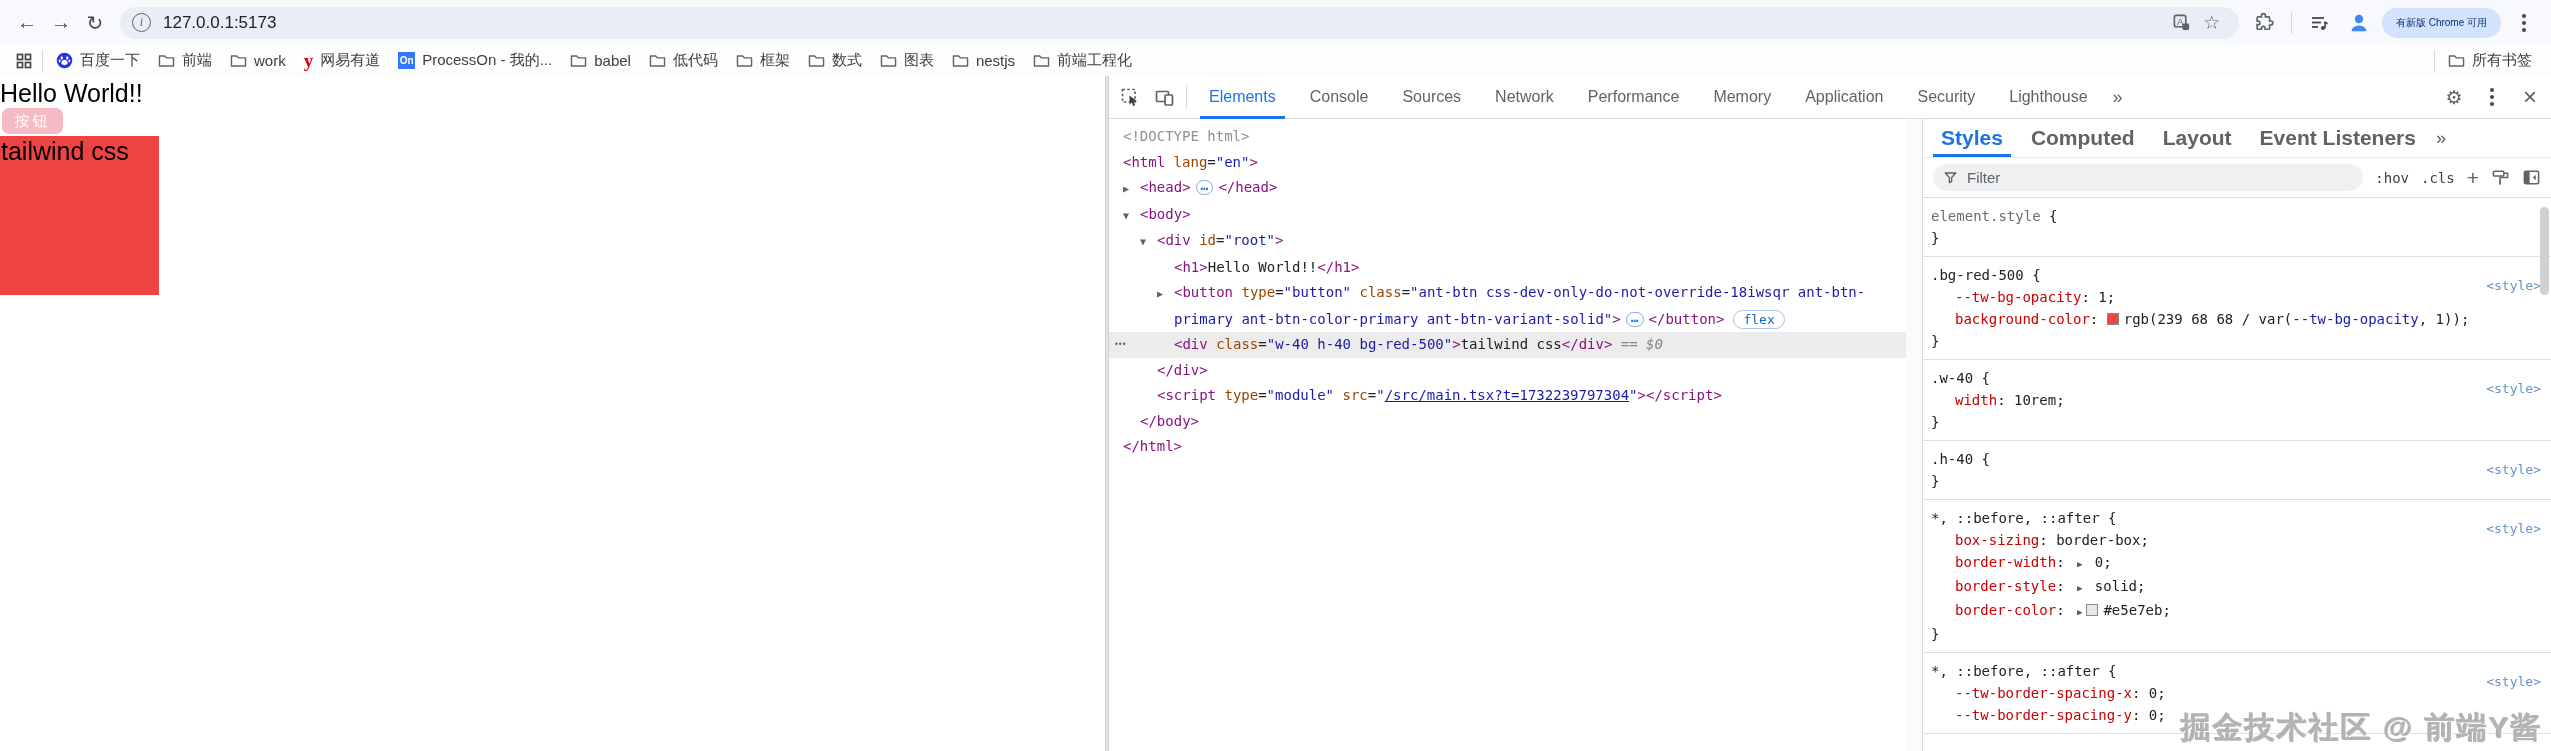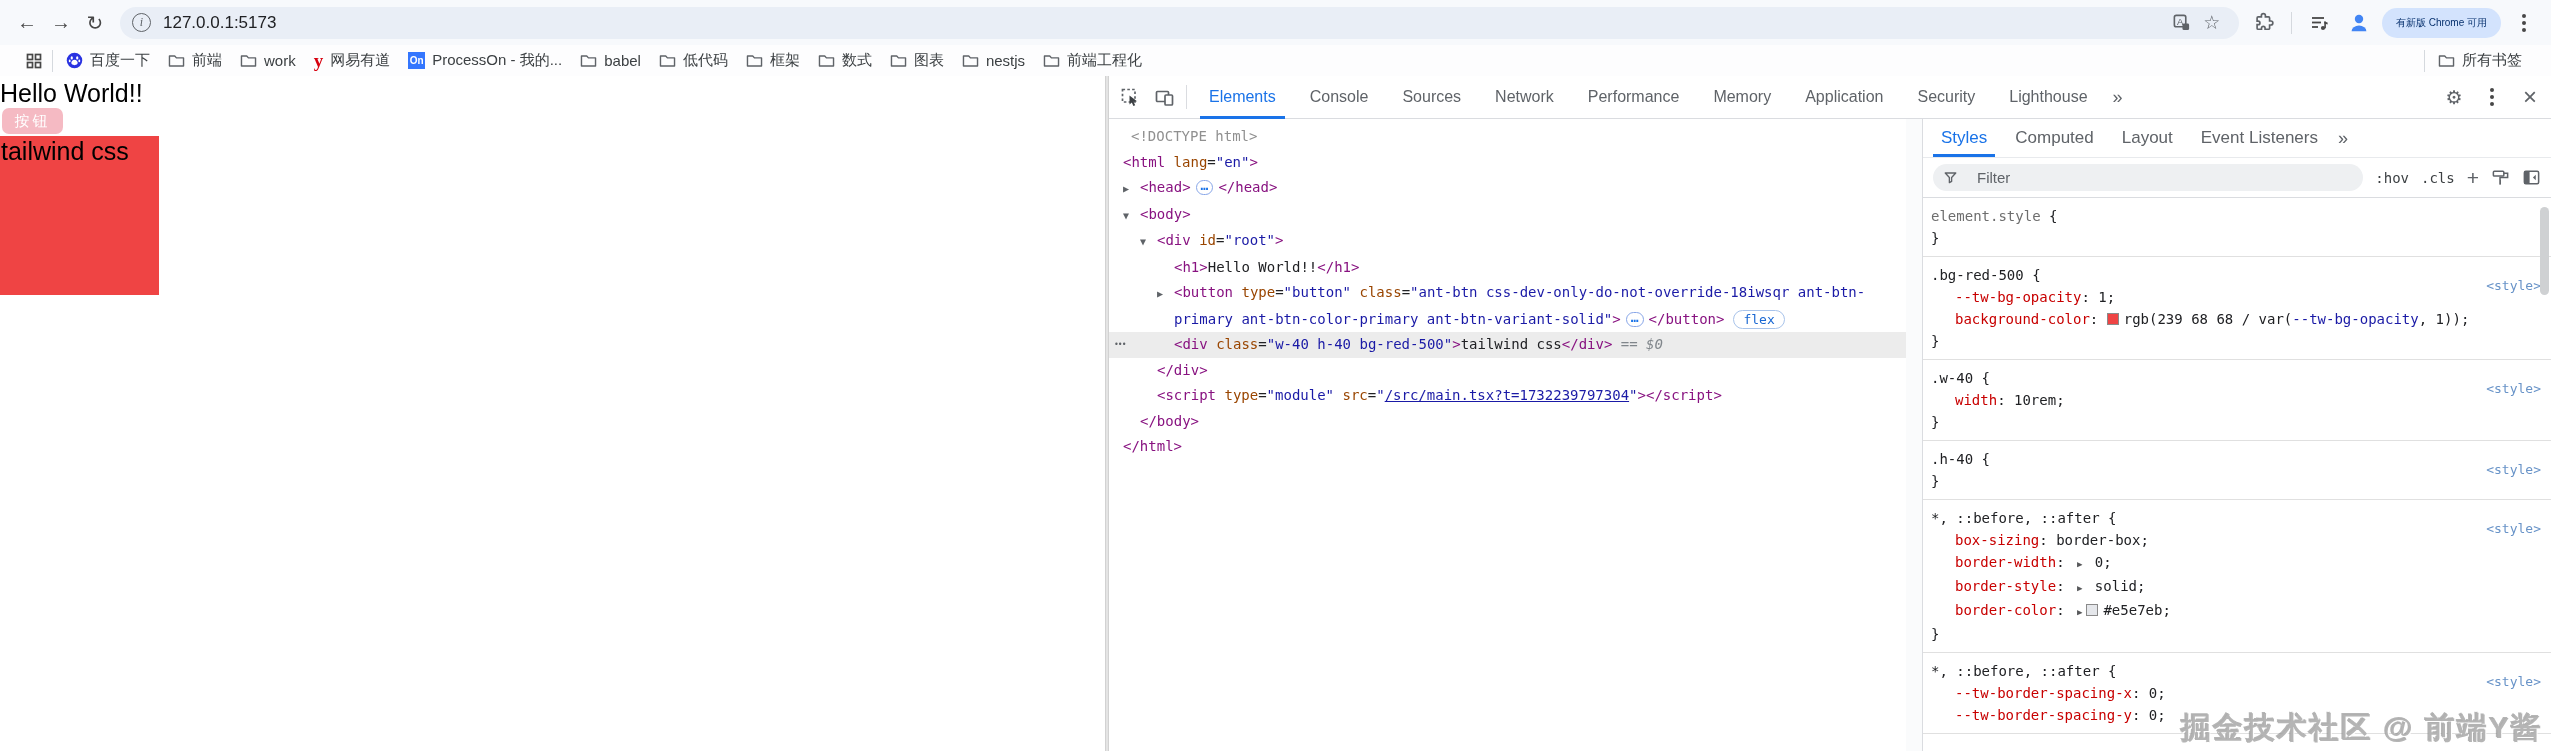--- a/index.html
+++ b/index.html
@@ -21,21 +21,21 @@
   .omni-spacer { flex:1; }
   .omni-ico { width:30px; height:30px; display:flex; align-items:center; justify-content:center;
               color:#5f6368; font-size:19px; flex:0 0 auto; }
   .tb-right { display:flex; align-items:center; gap:6px; flex:0 0 auto; }
   .vsep { width:1px; height:22px; background:#d5d9de; margin:0 4px; }
   .update-pill { height:30px; background:#d3e3fd; color:#07316e; border-radius:15px; display:flex; align-items:center;
                  padding:0 14px; font-size:10px; white-space:nowrap; }
   .kebab { width:4px; height:4px; border-radius:50%; background:#474747;
            box-shadow:0 -7px 0 #474747, 0 7px 0 #474747; }
   
-  .bookmarks { height:31px; background:#fdfdfe; display:flex; align-items:center; padding:0 20px; font-size:15px; color:#3c4043; }
+  .bookmarks { height:31px; background:#fdfdfe; display:flex; align-items:center; padding:0 10px; font-size:15px; color:#3c4043; }
   .bm-item { display:flex; align-items:center; gap:7px; padding:2px 9px; border-radius:8px; white-space:nowrap; }
   .bm-icon { display:flex; align-items:center; }
   .bm-youdao { color:#d7000f; font-weight:bold; font-size:19px; line-height:15px; font-family:"Liberation Serif", serif; }
   .bm-pon { background:#3476fe; color:#fff; font-size:10px; font-weight:bold; border-radius:0;
             width:17px; height:17px; display:flex; align-items:center; justify-content:center; }
   .bm-spacer { flex:1; }
   
   .content { display:flex; height:675px; }
   .page { width:1105px; background:#fff; padding-top:4px; }
   .page-heading { font-size:25px; line-height:27px; color:#000; }
@@ -60,41 +60,41 @@
   .close-x { font-size:24px; color:#5f6368; }
   .dt-body { flex:1; display:flex; min-height:0; }
   
   .dom-panel { width:813px; padding-top:5px; font-family:"DejaVu Sans Mono", monospace; font-size:14px;
                line-height:25.5px; position:relative; overflow:hidden; flex:0 0 auto; }
   .dom-scrollstrip { position:absolute; right:0; top:0; bottom:0; width:16px; background:#fafbfc; }
   .dom-row { white-space:nowrap; position:relative; }
   .dom-row.selected { background:#ececec; }
   .dom-gutter { position:absolute; left:5px; top:0; color:#5f6368; font-size:8px; letter-spacing:-1px; }
   .dom-arrow { display:inline-block; width:17px; margin-left:-17px; color:#5f6368; font-size:10px; }
-  .tk-doctype { color:#909090;margin-left:8px; }
+  .tk-doctype { color:#909090; }
   .tk-tag { color:#881280; }
   .tk-attr { color:#994500; }
   .tk-str { color:#1a1aa6; }
   .tk-plain { color:#202124; }
   .tk-link { color:#1a1aa6; text-decoration:underline; }
   .tk-eq { color:#80868b; font-style:italic; }
   .tk-dots { display:inline-block; border:1px solid #88a6e8; color:#1a73e8; border-radius:9px; line-height:10px;
              padding:0 4px 3px; margin:0 5px; font-weight:bold; font-size:13px; vertical-align:2px; }
   .tk-flexbadge { display:inline-block; border:1px solid #a8c3ea; color:#1967d2; border-radius:10px; line-height:17px;
                   padding:0 9px; margin-left:9px; font-size:13px; background:#fff; }
   
   .styles-panel { flex:1; border-left:1px solid #dadce0; display:flex; flex-direction:column; position:relative; min-width:0; }
   .sp-tabs { height:39px; display:flex; align-items:stretch; border-bottom:1px solid #e8eaed; padding:0 4px; flex:0 0 auto; }
-  .sp-tab { padding:0 14px; line-height:38px; font-size:17px; color:#5f6368; position:relative; white-space:nowrap; }
+  .sp-tab { padding:0 14px; line-height:38px; font-size:21px; color:#5f6368; position:relative; white-space:nowrap;font-weight:bold; }
   .sp-tab.active { color:#1a73e8; }
   .sp-tab.active::after { content:""; position:absolute; left:6px; right:6px; bottom:0; height:3px; background:#1a73e8; }
   .sp-more { font-size:18px; color:#5f6368; padding:0 6px; line-height:38px; }
   .sp-filter { height:40px; display:flex; align-items:center; border-bottom:1px solid #dadce0; padding:0 10px; gap:12px; flex:0 0 auto; }
   .filter-pill { flex:1; height:27px; background:#eef0f2; border-radius:14px; display:flex; align-items:center;
-                 padding:0 10px; color:#5f6368; font-size:15px; gap:19px; min-width:0; }
+                 padding:0 10px; color:#5f6368; font-size:15px; gap:9px; min-width:0; }
   .sp-toggle { font-size:14px; color:#3c4043; font-family:"DejaVu Sans Mono", monospace; white-space:nowrap; }
   .sp-ico { display:flex; align-items:center; color:#5f6368; }
   .plus-glyph { font-size:21px; color:#5f6368; line-height:20px; }
   .style-rules { flex:1; overflow:hidden; font-family:"DejaVu Sans Mono", monospace; font-size:14px; line-height:22px; }
   .style-section { border-bottom:1px solid #e0e0e0; padding:7px 0 7px 8px; position:relative; }
   .rule-sel { color:#202124; }
   .rule-sel.muted { color:#6e6e6e; }
   .rule-open { color:#202124; }
   .rule-link { position:absolute; right:10px; top:18px; color:#6893c8; font-size:13px; }
   .rule-line { padding-left:24px; white-space:nowrap; }

